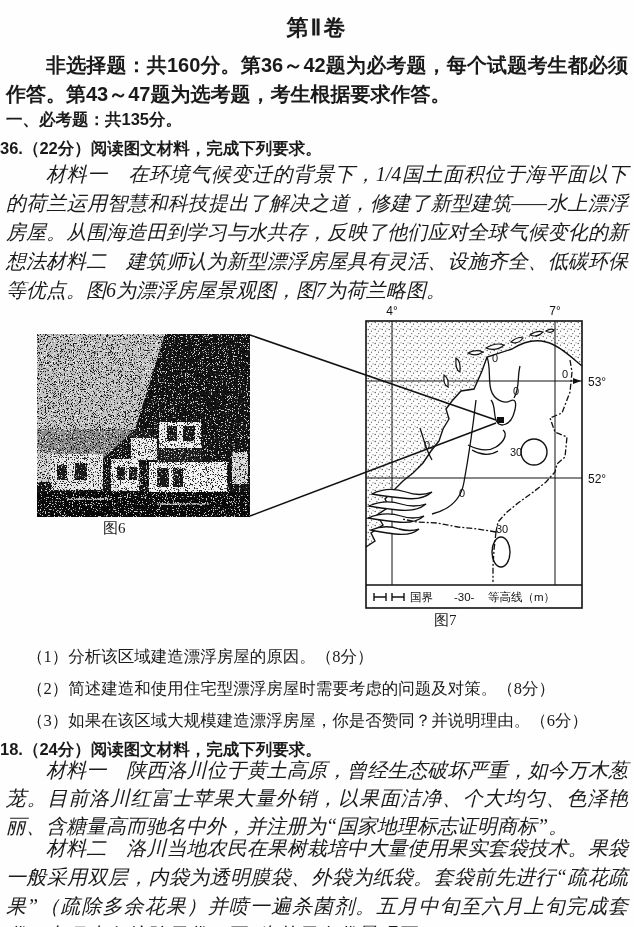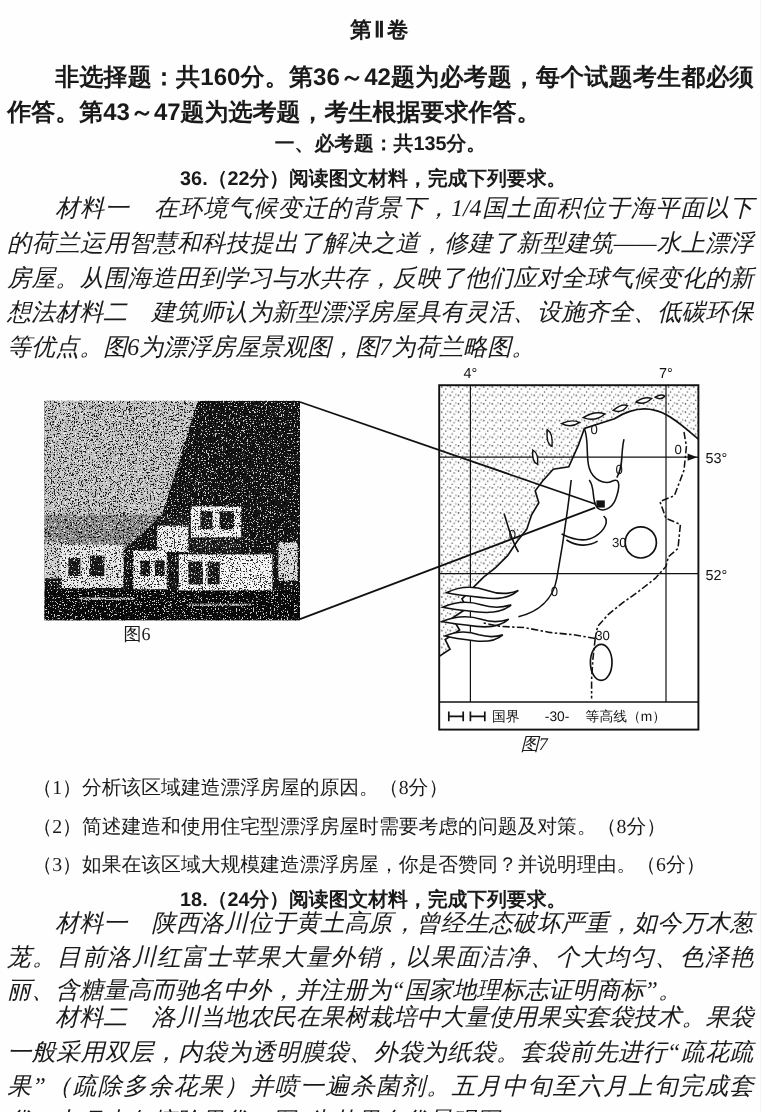--- a/index.html
+++ b/index.html
@@ -1,34 +1,34 @@
 <!DOCTYPE html>
 <html><head>
 <meta charset="utf-8">
 <style>
   html,body{margin:0;padding:0;background:#e8e8e8;}
   .page{position:relative;width:634px;height:927px;background:#fefefe;overflow:hidden;
         font-family:"Liberation Serif",serif;color:#1a1a1a;margin:0 auto;}
   .abs{position:absolute;}
-  .title{top:13px;left:0;width:634px;text-align:center;font-size:18px;font-weight:700;letter-spacing:2px;}
-  .hei{font-family:"Liberation Sans",sans-serif;font-weight:700;text-align:center;}
+  .title{top:13px;left:0;width:634px;text-align:center;font-size:22px;font-weight:700;letter-spacing:2px;}
+  .hei{font-family:"Liberation Sans",sans-serif;font-weight:700;}
   .body-text{font-size:20px;line-height:29px;text-align:justify;}
   .intro{top:51px;left:6px;width:622px;text-indent:2em;}
   .section-heading{top:109px;left:6px;width:622px;font-size:16.5px;}
   .q-header{top:138px;left:0;width:622px;font-size:16.5px;}
   .material{font-style:italic;text-indent:2em;}
   .m1{top:160px;left:6px;width:622px;}
   .m2{top:247px;left:6px;width:622px;}
   .figure{top:300px;left:0;width:634px;height:342px;}
   .photo{position:absolute;left:37px;top:34px;width:213px;height:183px;}
   .map-svg{position:absolute;left:360px;top:0;width:274px;height:340px;}
   .lines-svg{position:absolute;left:0;top:0;width:634px;height:340px;pointer-events:none;}
   .caption{position:absolute;font-size:15px;text-align:left;}
   .cap6{left:103px;top:219px;width:80px;}
-  .cap7{left:434px;top:311px;width:80px;font-style:italic;}
+  .cap7{left:434px;top:311px;width:80px;}
   .question{position:absolute;left:27px;width:600px;font-size:16.5px;line-height:20px;}
   .q1{top:647px;} .q2{top:679px;} .q3{top:711px;}
   .q37h{top:739px;}
   .m37a{top:756px;line-height:28px;}
   .m37b{top:834px;line-height:29px;}
   svg text{font-family:"Liberation Sans",sans-serif;fill:#111;}
 </style>
 </head>
 <body>
 

